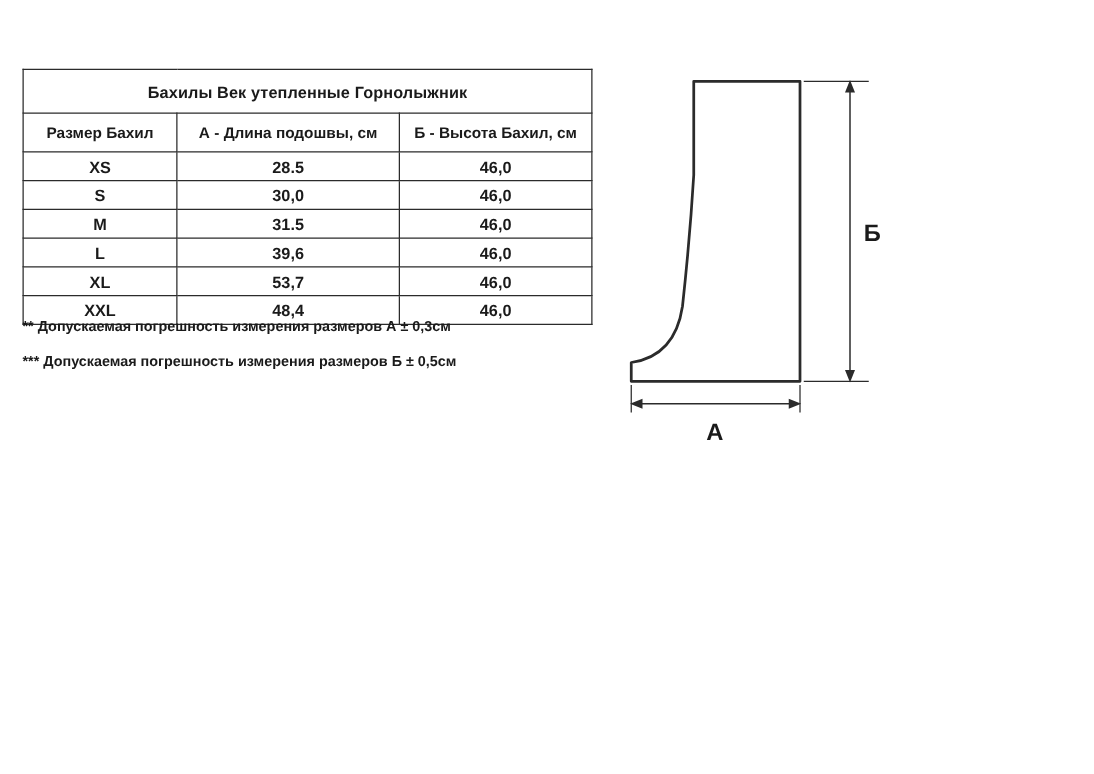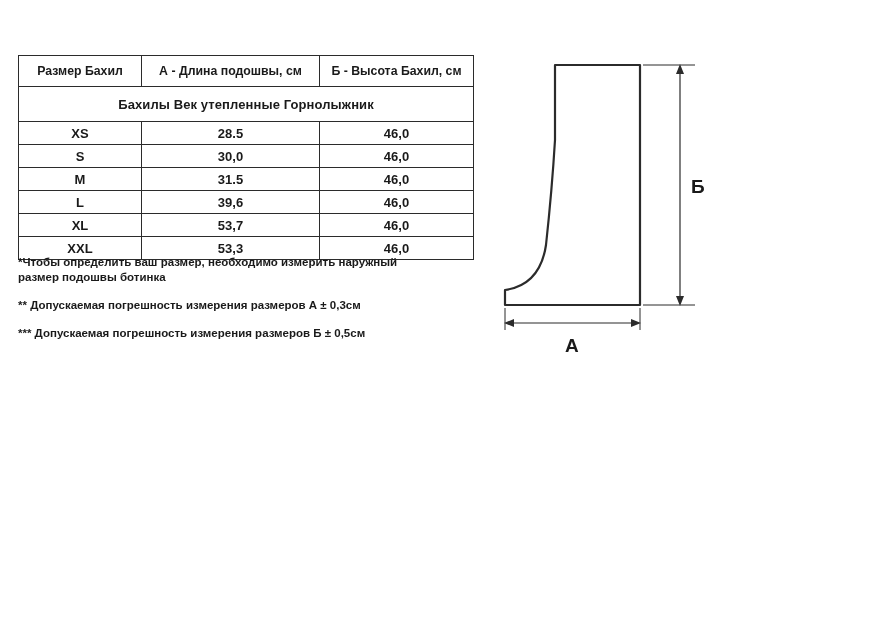--- a/index.html
+++ b/index.html
@@ -88,26 +88,26 @@
 <body>
 
 <table id="size-table">
   <colgroup>
     <col class="col-size">
       <col class="col-sole">
       <col class="col-height">
   </colgroup>
   <tbody>
     <tr>
+      <td class="title-cell" colspan="3">Бахилы Век утепленные Горнолыжник</td>
+    </tr>
+    <tr>
       <td class="head-cell">Размер Бахил</td>
       <td class="head-cell">А - Длина подошвы, см</td>
       <td class="head-cell">Б - Высота Бахил, см</td>
-    </tr>
-    <tr>
-      <td class="title-cell" colspan="3">Бахилы Век утепленные Горнолыжник</td>
     </tr>
     <tr class="body-row">
       <td>XS</td>
       <td>28.5</td>
       <td>46,0</td>
     </tr>
     <tr class="body-row">
       <td>S</td>
       <td>30,0</td>
       <td>46,0</td>
@@ -122,28 +122,27 @@
       <td>39,6</td>
       <td>46,0</td>
     </tr>
     <tr class="body-row">
       <td>XL</td>
       <td>53,7</td>
       <td>46,0</td>
     </tr>
     <tr class="body-row">
       <td>XXL</td>
-      <td>53,3</td>
+      <td>48,4</td>
       <td>46,0</td>
     </tr>
   </tbody>
 </table>
 
 <div class="notes">
-  <div class="note note-1">*Чтобы определить ваш размер, необходимо измерить наружный размер подошвы ботинка</div>
   <div class="note">** Допускаемая погрешность измерения размеров А ± 0,3см</div>
   <div class="note">*** Допускаемая погрешность измерения размеров Б ± 0,5см</div>
 </div>
 
 <div id="diagram">
   <svg width="380" height="330" viewBox="0 0 380 330" xmlns="http://www.w3.org/2000/svg">
 
     <path d="M 75 25 L 160 25 L 160 265 L 25 265 L 25 250 Q 60 245 66 205 Q 72 150 75 100 Z" fill="#ffffff" stroke="#2b2b2b" stroke-width="2.2" stroke-linejoin="round"></path>
 
     <line x1="163" y1="25" x2="215" y2="25" stroke="#2b2b2b" stroke-width="1"></line>

